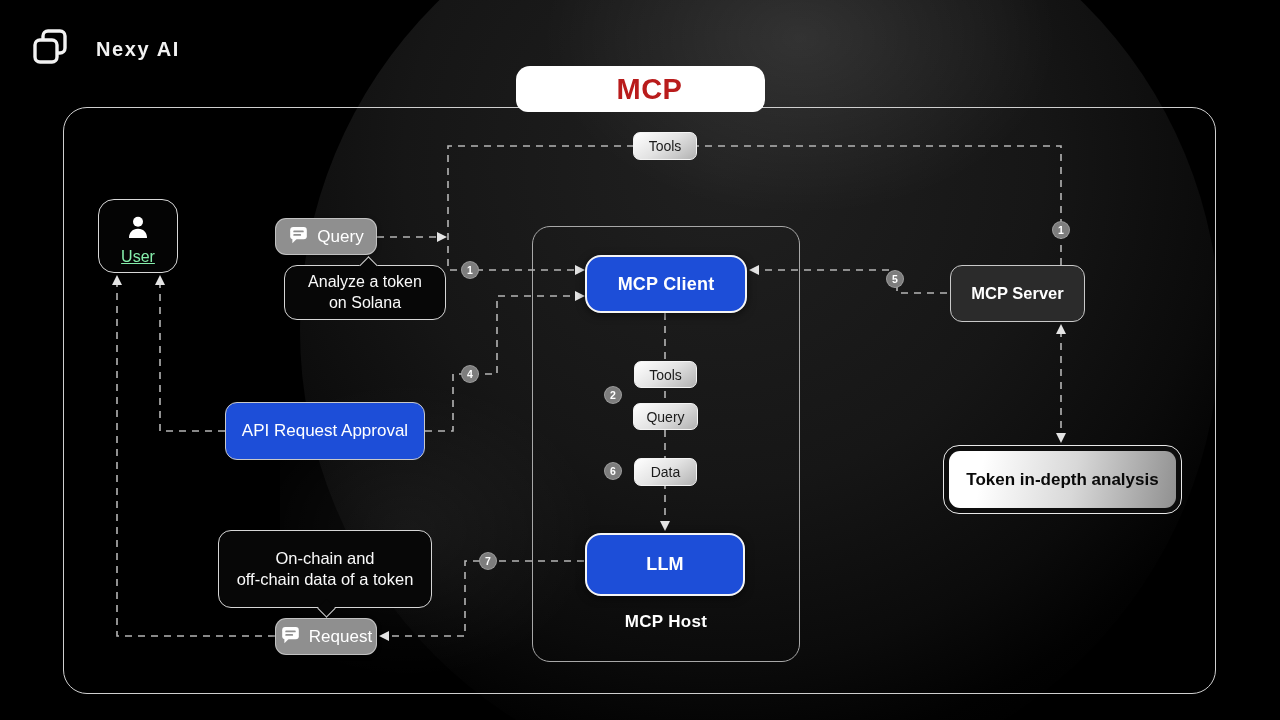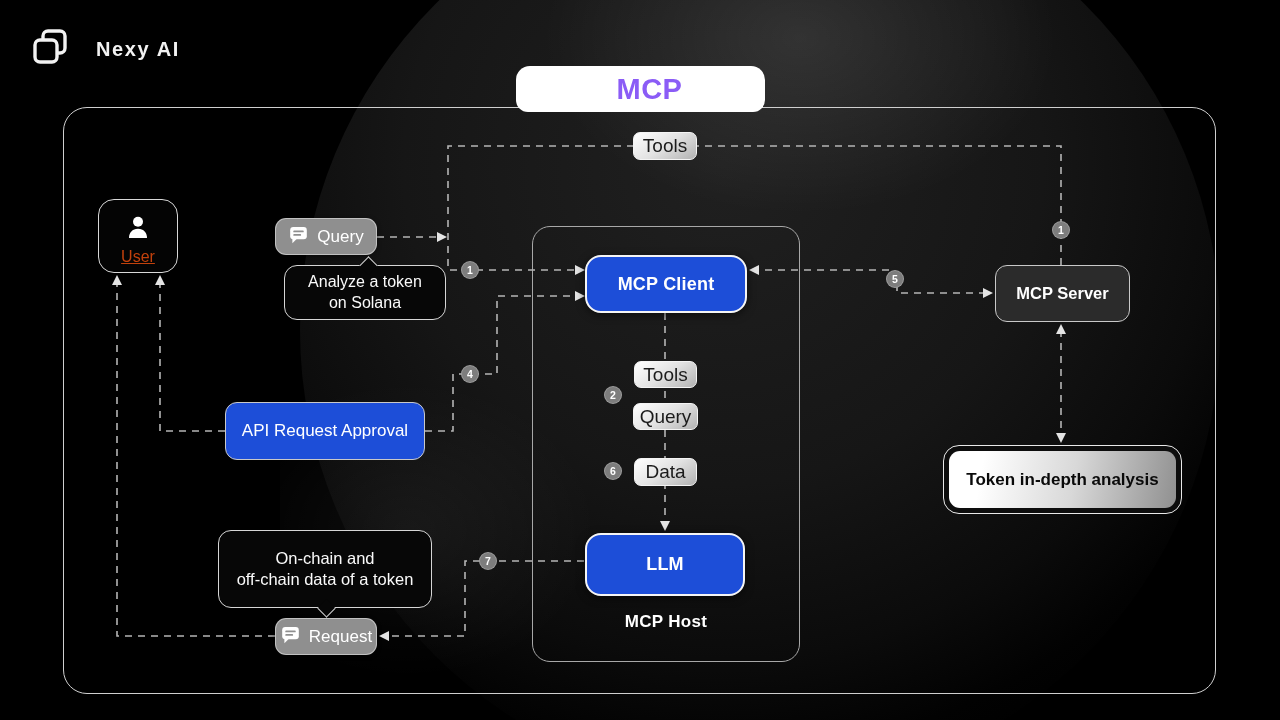--- a/index.html
+++ b/index.html
@@ -24,38 +24,38 @@
   }
 
   .frame {
     position:absolute; left:63px; top:107px; width:1153px; height:587px;
     border:1.4px solid #cfcfcf; border-radius:24px; z-index:2;
   }
   .mcp-tab {
     position:absolute; left:516px; top:66px; width:249px; height:46px;
     background:#fff; border-radius:14px 14px 12px 12px; z-index:6;
     display:flex; align-items:center; justify-content:center;
-    color:#8b5cf6; font-size:29px; font-weight:600; letter-spacing:0.5px;padding-left:18px;
+    color:#b91c1c; font-size:29px; font-weight:600; letter-spacing:0.5px;padding-left:18px;
   }
   .brand {
     position:absolute; left:30px; top:28px; height:42px; display:flex;
     align-items:center; gap:26px; z-index:6;
   }
   .brand-name { font-size:20px; font-weight:600; letter-spacing:1.6px; color:#f2f2f2; }
 
   svg.wires { position:absolute; left:0; top:0; z-index:3; }
 
   .node { position:absolute; z-index:4; display:flex; align-items:center; justify-content:center; }
 
   .user-box {
     left:98px; top:199px; width:80px; height:74px;
     background:#040404; border:1.3px solid #d8d8d8; border-radius:16px;
     flex-direction:column; gap:1px; padding-top:6px;
   }
-  .user-box .u-label { font-size:16px; color:#c2410c;text-decoration:underline; }
+  .user-box .u-label { font-size:16px; color:#86efac;text-decoration:underline; }
 
   .gray-btn {
     width:102px; height:37px; background:#8f8f8f;
     border:1px solid rgba(255,255,255,0.45); border-radius:11px;
     gap:8px; color:#fff; font-size:17px;
     box-shadow:0 1px 4px rgba(0,0,0,0.5);
   }
   .bubble {
     background:#070707; border:1.3px solid #d6d6d6; border-radius:13px;
     flex-direction:column; text-align:center; font-size:16px; line-height:1.3; color:#fafafa;
@@ -67,21 +67,21 @@
   .tail-up   { top:-7.5px;  border-top:1.3px solid #d6d6d6; border-left:1.3px solid #d6d6d6; }
   .tail-down { bottom:-7.5px; border-bottom:1.3px solid #d6d6d6; border-right:1.3px solid #d6d6d6; }
 
   .dark-node {
     background:#1d4ed8; border:1.2px solid #c9c9c9; border-radius:12px;
     color:#fff; font-size:17px;
   }
   .chip {
     background:linear-gradient(145deg, #ffffff 0%, #e2e2e2 50%, #b2b2b2 100%);
     border:1px solid #f4f4f4; border-radius:7px;
-    color:#1b1b1b; font-size:19px; z-index:4;
+    color:#1b1b1b; font-size:14px; z-index:4;
   }
   .big-node {
     background:#1d4ed8; border:2px solid #f5f5f5; border-radius:16px;
     color:#fff; font-weight:700; font-size:18px; letter-spacing:0.2px;
     box-shadow:0 2px 8px rgba(0,0,0,0.55);
   }
   .host-box {
     position:absolute; left:532px; top:226px; width:268px; height:436px;
     border:1px solid #a8a8a8; border-radius:18px; z-index:2;
   }
@@ -226,21 +226,21 @@
   <div class="node chip" style="left:634px; top:458px; width:63px; height:28px;">
     <span>Data</span>
   </div>
 
   <div class="node big-node" style="left:585px; top:533px; width:160px; height:63px;">
     <span>LLM</span>
   </div>
 
   <div class="host-label">MCP Host</div>
 
-  <div class="node dark-node server-node" style="left:995px; top:265px; width:135px; height:57px;">
+  <div class="node dark-node server-node" style="left:950px; top:265px; width:135px; height:57px;">
     <span>MCP Server</span>
   </div>
 
   <div class="token-outer">
     <div class="token-inner">
       <span>Token in-depth analysis</span>
     </div>
   </div>
 
   <div class="badge" style="left:461px; top:261px;">1</div>

